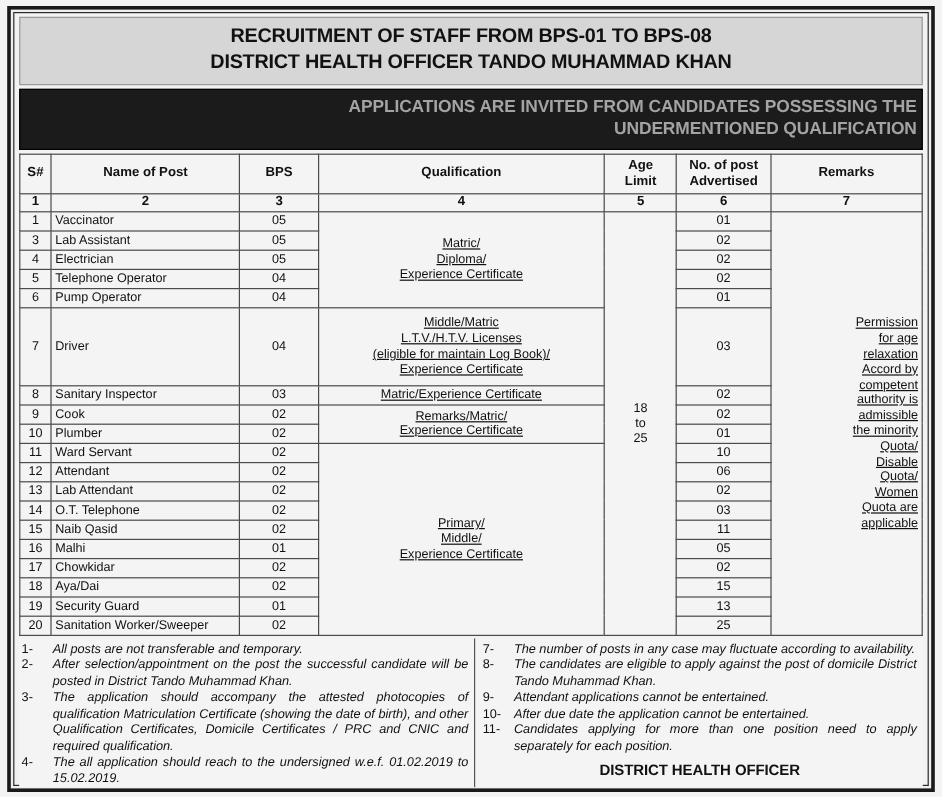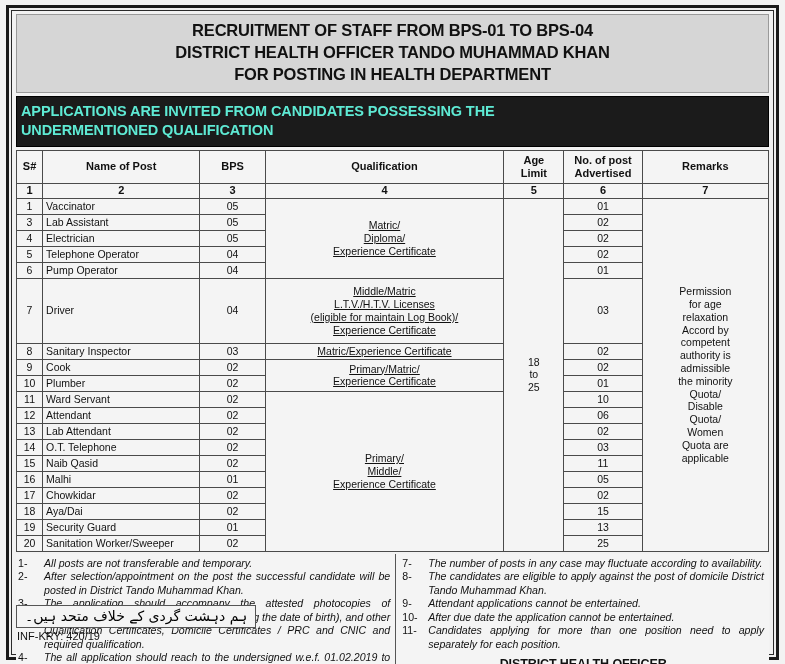--- a/index.html
+++ b/index.html
@@ -47,22 +47,22 @@
     font-size:16.5px;
     letter-spacing:-0.2px;
     line-height:1.33;
     color:#111;
   }
 
   
   .banner{
     margin-top:3px;
     background:#1b1b1b;
-    color:#5eead4;
-    text-align:left;
+    color:#a3a3a3;
+    text-align:right;
     padding:5px 4px 6px 4px;
     border:1px solid #000;
   }
   .banner-line{
     font-weight:bold;
     font-size:14.5px;
     line-height:1.3;
     letter-spacing:-0.1px;
   }
 
@@ -88,21 +88,21 @@
     font-size:11px;
     padding:3px 2px;
     line-height:1.2;
   }
   td.num{text-align:center;height:15px;}
   td.post{text-align:left;height:15px;padding-left:4px;}
   td.ctr{text-align:center;}
   td.qual{text-align:center;text-decoration:underline;}
   tr.numrow td{font-weight:bold;text-align:center;font-size:11px;height:14px;}
   td.age{text-align:center;font-size:11.5px;line-height:2.6;}
-  td.remarks{text-align:center;font-size:11px;line-height:1.72;}
+  td.remarks{text-align:right;font-size:11px;line-height:1.72;text-decoration:underline;}
   .col1{width:26px;}
   .col2{width:157px;}
   .col3{width:65px;}
   .col4{width:238px;}
   .col5{width:60px;}
   .col6{width:78px;}
   .col7{width:126px;}
 
   
   .notes{
@@ -161,23 +161,22 @@
   }
 </style>
 </head>
 <body>
 
 <div class="page">
  <div class="frame-outer">
   <div class="frame-inner">
 
     <div class="title-box">
-      <div class="title-line">RECRUITMENT OF STAFF FROM BPS-01 TO BPS-04</div>
+      <div class="title-line">RECRUITMENT OF STAFF FROM BPS-01 TO BPS-08</div>
       <div class="title-line">DISTRICT HEALTH OFFICER TANDO MUHAMMAD KHAN</div>
-      <div class="title-line">FOR POSTING IN HEALTH DEPARTMENT</div>
     </div>
 
     <div class="banner">
       <div class="banner-line">APPLICATIONS ARE INVITED FROM CANDIDATES POSSESSING THE</div>
       <div class="banner-line">UNDERMENTIONED QUALIFICATION</div>
     </div>
 
     <div class="tbl-wrap">
     <table class="main">
       <colgroup>
@@ -297,21 +296,21 @@
           <td class="ctr">03</td>
           <td class="qual">Matric/Experience Certificate</td>
           <td class="ctr">02</td>
         </tr>
 
         <tr>
           <td class="num">9</td>
           <td class="post">Cook</td>
           <td class="ctr">02</td>
           <td class="qual" rowspan="2">
-            <div>Primary/Matric/</div>
+            <div>Remarks/Matric/</div>
             <div>Experience Certificate</div>
           </td>
           <td class="ctr">02</td>
         </tr>
 
         <tr>
           <td class="num">10</td>
           <td class="post">Plumber</td>
           <td class="ctr">02</td>
           <td class="ctr">01</td>
@@ -437,20 +436,16 @@
           <span class="note-t">Candidates applying for more than one position need to apply separately for each position.</span>
         </div>
 
         <div class="foot-right" style="width:100%;margin-top:6px;">
           <div class="dho">DISTRICT HEALTH OFFICER</div>
 
         </div>
       </div>
     </div>
 
-    <div style="position:absolute;left:14px;bottom:22px;width:360px;">
-      <div class="urdu-box">ہم دہشت گردی کے خلاف متحد ہیں۔</div>
-      <div class="inf">INF-KRY: 420/19</div>
-    </div>
 
   </div>
  </div>
 </div>
 
 </body></html>

